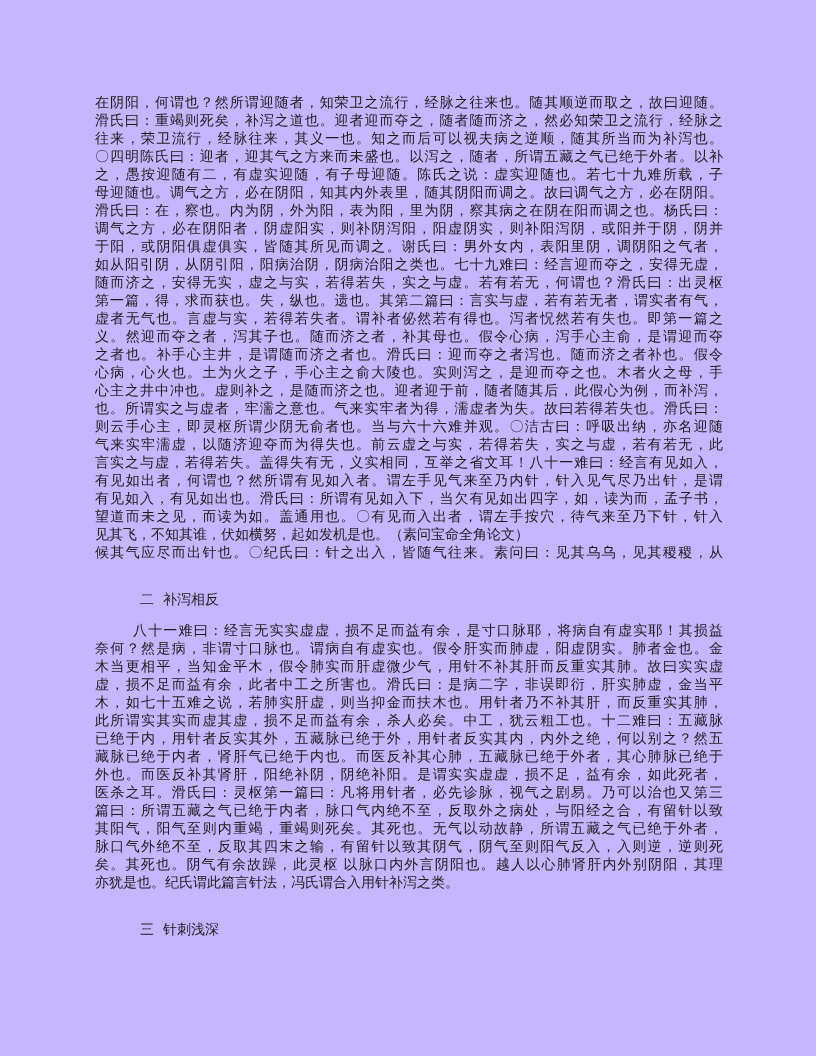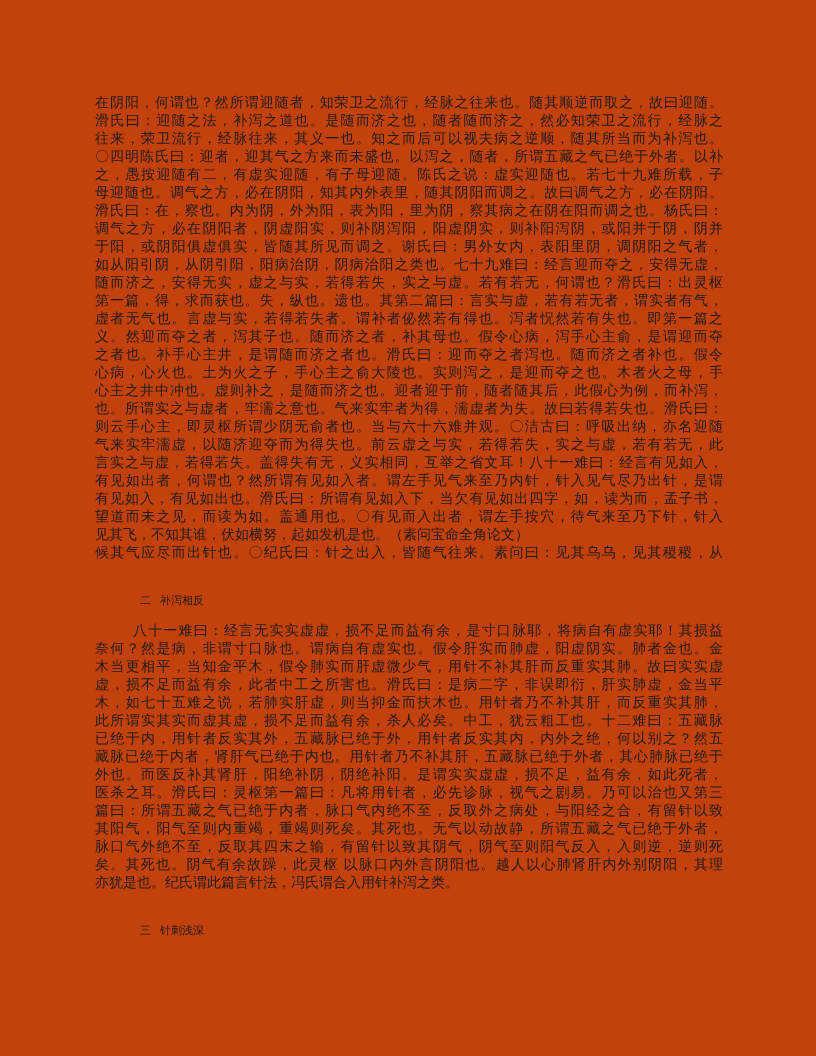--- a/index.html
+++ b/index.html
@@ -4,21 +4,21 @@
 <style>
   html, body {
     margin: 0;
     padding: 0;
     background: #ffffff;
   }
   .page {
     position: relative;
     width: 816px;
     height: 1056px;
-    background: #c2410c;
+    background: #c4b5fd;
     overflow: hidden;
     font-family: "Liberation Serif", "DejaVu Serif", serif;
     color: #1c1c1c;
   }
   .content {
     position: absolute;
     left: 95px;
     top: 94px;
     width: 628px;
     font-size: 14px;
@@ -30,35 +30,35 @@
     overflow: hidden;
     text-align: justify;
     text-align-last: justify;
     word-break: break-all;
   }
   .tline.last { text-align-last: left; }
   .para-indent .tline.first { text-indent: 38px; }
   .heading {
     margin: 29px 0 13px 0;
     padding-left: 45px;
-    font-size: 11px;
+    font-size: 14px;
     font-weight: normal;
     line-height: 18px;
   }
   .heading .num { margin-right: 9px; }
 </style>
 </head>
 <body>
 
 <div class="page">
   <div class="content">
 
     <div class="para">
         <div class="tline first">在阴阳，何谓也？然所谓迎随者，知荣卫之流行，经脉之往来也。随其顺逆而取之，故曰迎随。</div>
-        <div class="tline">滑氏曰：迎随之法，补泻之道也。是随而济之也，随者随而济之，然必知荣卫之流行，经脉之</div>
+        <div class="tline">滑氏曰：重竭则死矣，补泻之道也。迎者迎而夺之，随者随而济之，然必知荣卫之流行，经脉之</div>
         <div class="tline">往来，荣卫流行，经脉往来，其义一也。知之而后可以视夫病之逆顺，随其所当而为补泻也。</div>
         <div class="tline">〇四明陈氏曰：迎者，迎其气之方来而未盛也。以泻之，随者，所谓五藏之气已绝于外者。以补</div>
         <div class="tline">之，愚按迎随有二，有虚实迎随，有子母迎随。陈氏之说：虚实迎随也。若七十九难所载，子</div>
         <div class="tline">母迎随也。调气之方，必在阴阳，知其内外表里，随其阴阳而调之。故曰调气之方，必在阴阳。</div>
         <div class="tline">滑氏曰：在，察也。内为阴，外为阳，表为阳，里为阴，察其病之在阴在阳而调之也。杨氏曰：</div>
         <div class="tline">调气之方，必在阴阳者，阴虚阳实，则补阴泻阳，阳虚阴实，则补阳泻阴，或阳并于阴，阴并</div>
         <div class="tline">于阳，或阴阳俱虚俱实，皆随其所见而调之。谢氏曰：男外女内，表阳里阴，调阴阳之气者，</div>
         <div class="tline">如从阳引阴，从阴引阳，阳病治阴，阴病治阳之类也。七十九难曰：经言迎而夺之，安得无虚，</div>
         <div class="tline">随而济之，安得无实，虚之与实，若得若失，实之与虚。若有若无，何谓也？滑氏曰：出灵枢</div>
         <div class="tline">第一篇，得，求而获也。失，纵也。遗也。其第二篇曰：言实与虚，若有若无者，谓实者有气，</div>
@@ -83,21 +83,21 @@
     </h2>
 
     <div class="para para-indent">
         <div class="tline first">八十一难曰：经言无实实虚虚，损不足而益有余，是寸口脉耶，将病自有虚实耶！其损益</div>
         <div class="tline">奈何？然是病，非谓寸口脉也。谓病自有虚实也。假令肝实而肺虚，阳虚阴实。肺者金也。金</div>
         <div class="tline">木当更相平，当知金平木，假令肺实而肝虚微少气，用针不补其肝而反重实其肺。故曰实实虚</div>
         <div class="tline">虚，损不足而益有余，此者中工之所害也。滑氏曰：是病二字，非误即衍，肝实肺虚，金当平</div>
         <div class="tline">木，如七十五难之说，若肺实肝虚，则当抑金而扶木也。用针者乃不补其肝，而反重实其肺，</div>
         <div class="tline">此所谓实其实而虚其虚，损不足而益有余，杀人必矣。中工，犹云粗工也。十二难曰：五藏脉</div>
         <div class="tline">已绝于内，用针者反实其外，五藏脉已绝于外，用针者反实其内，内外之绝，何以别之？然五</div>
-        <div class="tline">藏脉已绝于内者，肾肝气已绝于内也。用针者乃不补其肝，五藏脉已绝于外者，其心肺脉已绝于</div>
+        <div class="tline">藏脉已绝于内者，肾肝气已绝于内也。而医反补其心肺，五藏脉已绝于外者，其心肺脉已绝于</div>
         <div class="tline">外也。而医反补其肾肝，阳绝补阴，阴绝补阳。是谓实实虚虚，损不足，益有余，如此死者，</div>
         <div class="tline">医杀之耳。滑氏曰：灵枢第一篇曰：凡将用针者，必先诊脉，视气之剧易。乃可以治也又第三</div>
         <div class="tline">篇曰：所谓五藏之气已绝于内者，脉口气内绝不至，反取外之病处，与阳经之合，有留针以致</div>
         <div class="tline">其阳气，阳气至则内重竭，重竭则死矣。其死也。无气以动故静，所谓五藏之气已绝于外者，</div>
         <div class="tline">脉口气外绝不至，反取其四末之输，有留针以致其阴气，阴气至则阳气反入，入则逆，逆则死</div>
         <div class="tline">矣。其死也。阴气有余故躁，此灵枢 以脉口内外言阴阳也。越人以心肺肾肝内外别阴阳，其理</div>
         <div class="tline last">亦犹是也。纪氏谓此篇言针法，冯氏谓合入用针补泻之类。</div>
       </div>
 
     <h2 class="heading">

